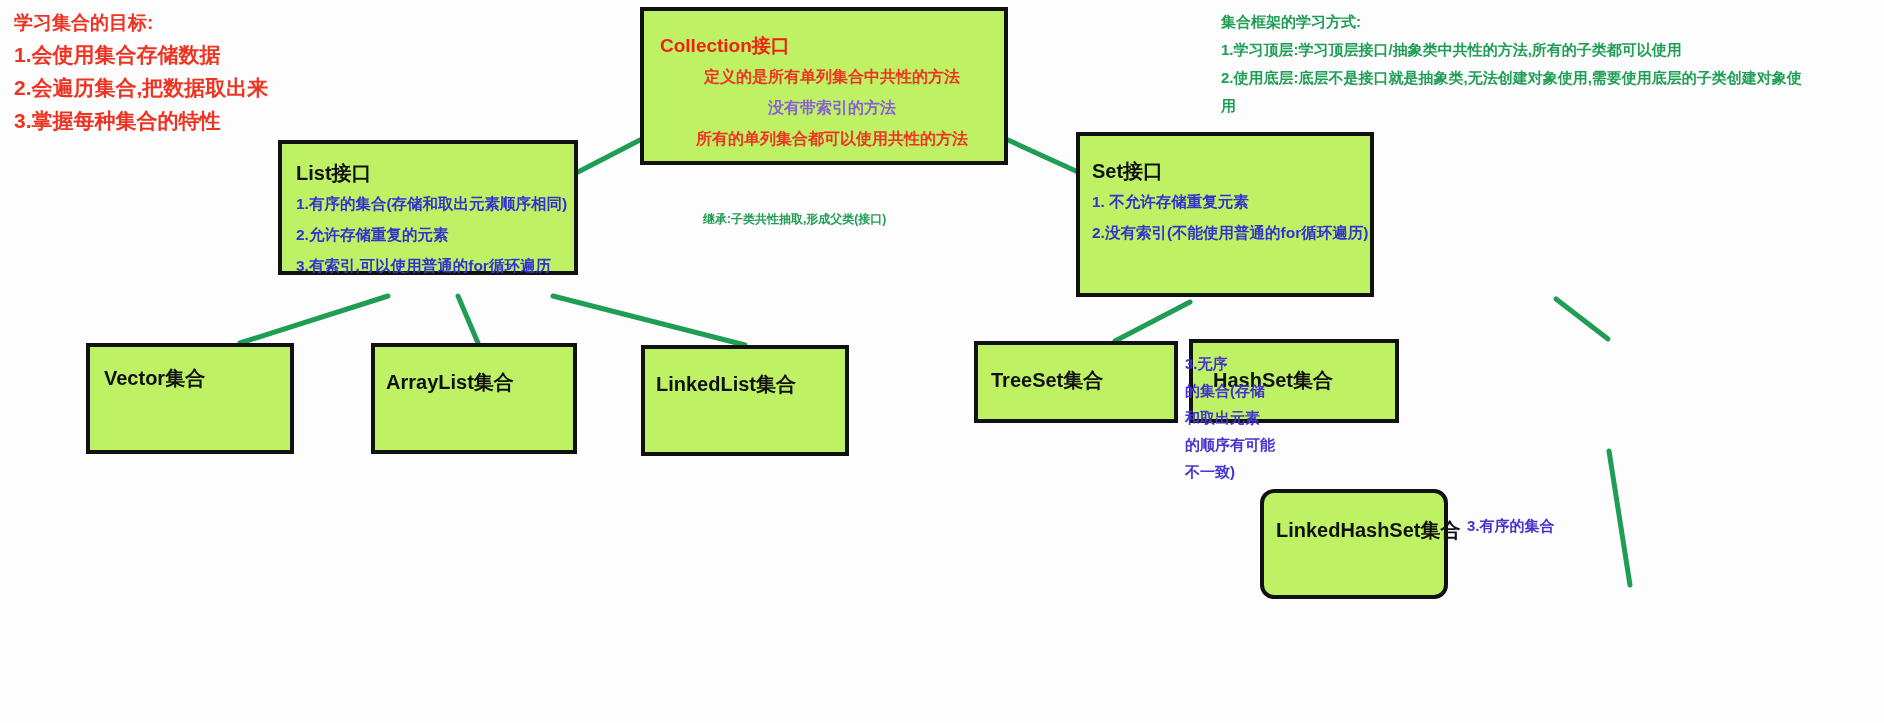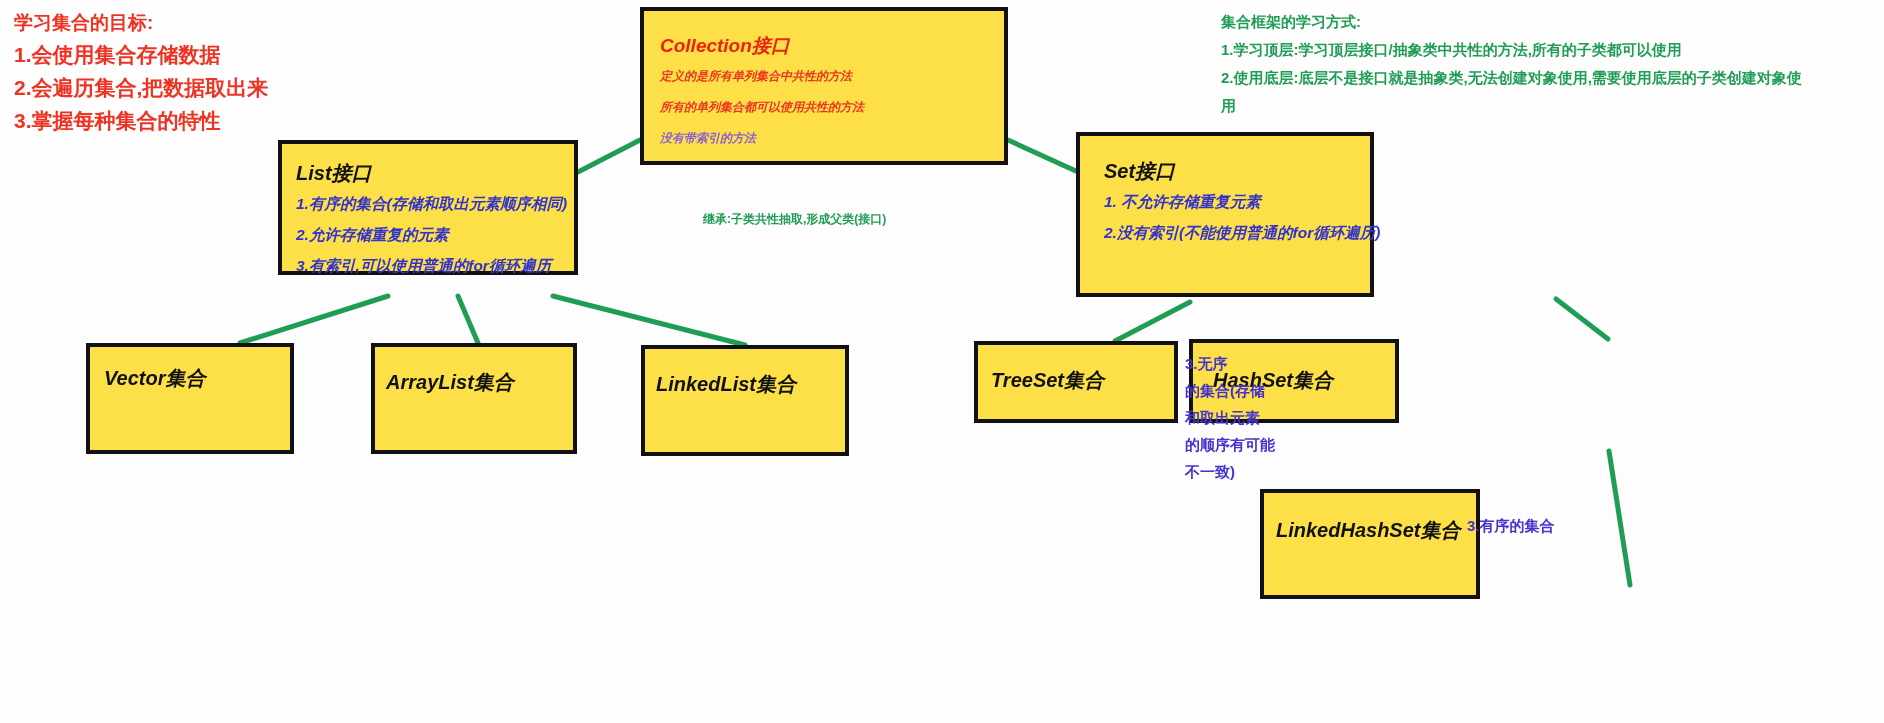--- a/index.html
+++ b/index.html
@@ -21,23 +21,22 @@
     position: absolute;
     left: 0;
     top: 0;
     width: 1884px;
     height: 723px;
     pointer-events: none;
   }
   .box {
     position: absolute;
     border: 4px solid #111111;
-    background: #fde047;
+    background: #bef264;
     box-sizing: border-box;
-    font-style: italic;
   }
   .note {
     position: absolute;
     box-sizing: border-box;
   }
   .ttl {
     font-weight: bold;
     white-space: nowrap;
   }
   .line {
@@ -54,23 +53,24 @@
   
   .collection-title {
     color: #ee2211;
     font-weight: bold;
     font-size: 19px;
     line-height: 30px;
   }
   .collection-line {
     color: #ee3322;
     font-weight: bold;
-    font-size: 12px;
+    font-size: 16px;
     line-height: 31px;
     white-space: nowrap;
+    text-align: center;
   }
   .collection-line.violet { color: #8a5fd6; }
 
   
   .iface-title {
     color: #111111;
     font-weight: bold;
     font-size: 20px;
     line-height: 30px;
   }
@@ -144,22 +144,22 @@
     <div class="ttl">学习集合的目标:</div>
     <div class="line">1.会使用集合存储数据</div>
     <div class="line">2.会遍历集合,把数据取出来</div>
     <div class="line">3.掌握每种集合的特性</div>
   </div>
 
   <div class="box" style="left:640px; top:7px; width:368px; height:158px;">
     <div style="padding:20px 0 0 16px;">
       <div class="collection-title">Collection接口</div>
       <div class="collection-line">定义的是所有单列集合中共性的方法</div>
+      <div class="collection-line violet">没有带索引的方法</div>
       <div class="collection-line">所有的单列集合都可以使用共性的方法</div>
-      <div class="collection-line violet">没有带索引的方法</div>
     </div>
   </div>
 
   <div class="note green" style="left:1221px; top:8px; width:660px;">
     <div class="ttl">集合框架的学习方式:</div>
     <div class="line">1.学习顶层:学习顶层接口/抽象类中共性的方法,所有的子类都可以使用</div>
     <div class="line">2.使用底层:底层不是接口就是抽象类,无法创建对象使用,需要使用底层的子类创建对象使</div>
     <div class="line">用</div>
   </div>
 
@@ -168,21 +168,21 @@
   <div class="box" style="left:278px; top:140px; width:300px; height:135px;">
     <div style="padding:14px 0 0 14px;">
       <div class="iface-title">List接口</div>
       <div class="iface-line">1.有序的集合(存储和取出元素顺序相同)</div>
       <div class="iface-line">2.允许存储重复的元素</div>
       <div class="iface-line">3.有索引,可以使用普通的for循环遍历</div>
     </div>
   </div>
 
   <div class="box" style="left:1076px; top:132px; width:298px; height:165px;">
-    <div style="padding:20px 0 0 24px;">
+    <div style="padding:20px 0 0 12px;">
       <div class="iface-title">Set接口</div>
       <div class="iface-line">1. 不允许存储重复元素</div>
       <div class="iface-line">2.没有索引(不能使用普通的for循环遍历)</div>
     </div>
   </div>
 
   <div class="box" style="left:86px; top:343px; width:208px; height:111px;">
     <div class="leaf-title" style="padding:18px 0 0 14px;">Vector集合</div>
   </div>
 
@@ -195,21 +195,21 @@
   </div>
 
   <div class="box" style="left:974px; top:341px; width:204px; height:82px;">
     <div class="leaf-title" style="padding:22px 0 0 13px;">TreeSet集合</div>
   </div>
 
   <div class="box" style="left:1189px; top:339px; width:210px; height:84px;">
     <div class="leaf-title" style="padding:24px 0 0 20px;">HashSet集合</div>
   </div>
 
-  <div class="box" style="left:1260px; top:489px; width:220px; height:110px;">
+  <div class="box" style="left:1260px; top:489px; width:188px; height:110px;border-radius:14px;">
     <div class="leaf-title" style="padding:24px 0 0 12px;">LinkedHashSet集合</div>
   </div>
 
   <div class="blue-note" style="position:absolute; left:1185px; top:350px; width:92px;">
     <div class="line">3.无序</div>
     <div class="line">的集合(存储</div>
     <div class="line">和取出元素</div>
     <div class="line">的顺序有可能</div>
     <div class="line">不一致)</div>
   </div>

